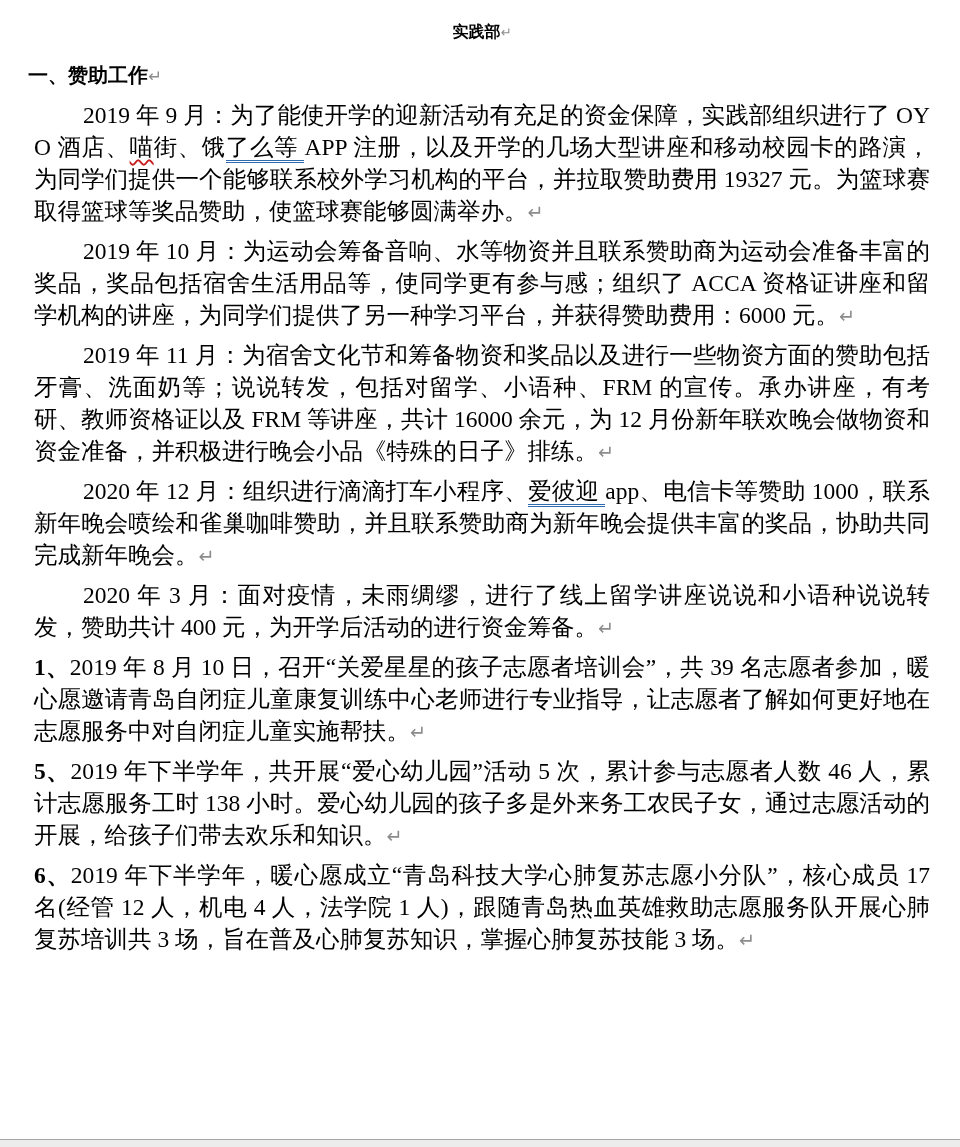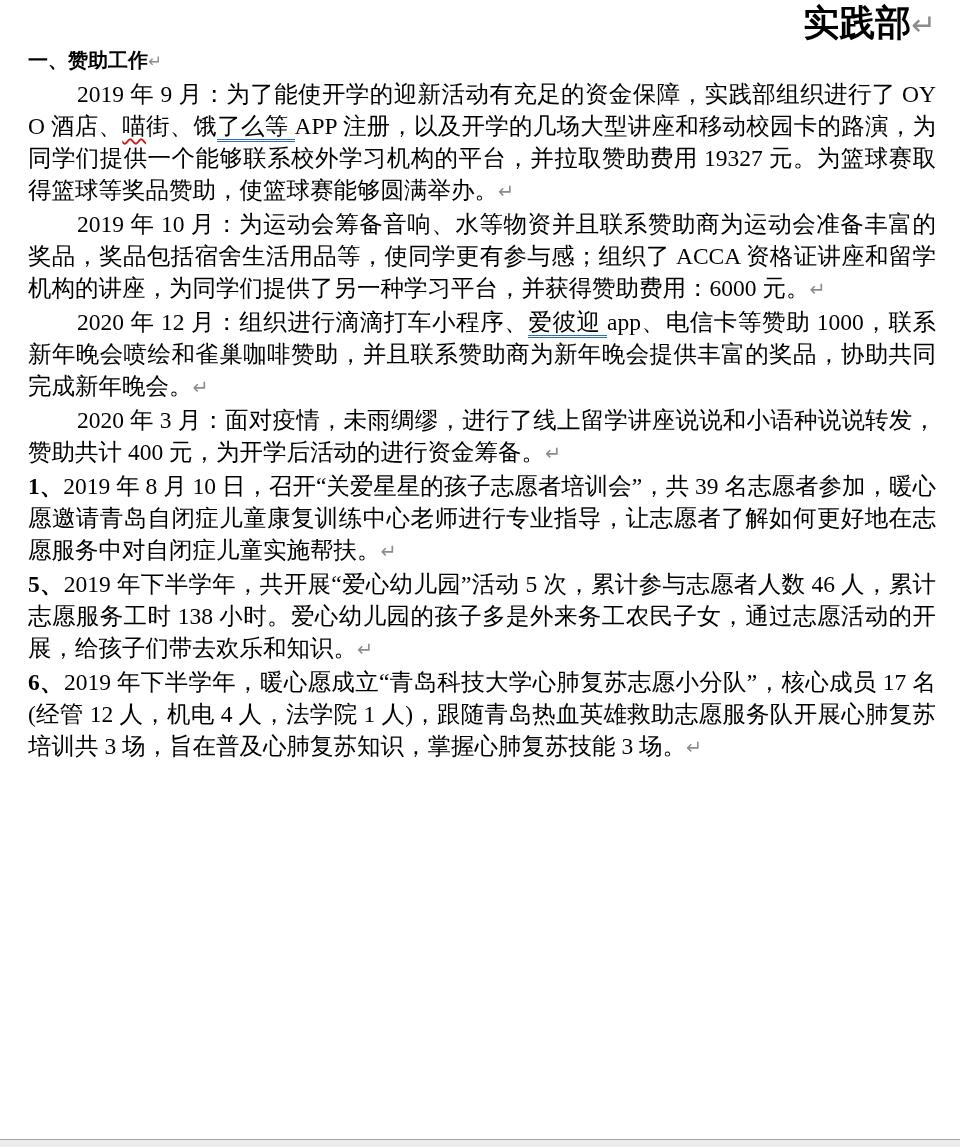--- a/index.html
+++ b/index.html
@@ -20,35 +20,35 @@
     font-family:"Liberation Serif","DejaVu Serif",serif;
     color:var(--text);
     position:relative;
   }
   .page{
     box-sizing:border-box;
     width:960px;
     padding:5px 24px 0 28px;
   }
   h1.title{
-    margin:0;
-    font-size:36px;
+    margin:8px;
+    font-size:16px;
     line-height:37px;
     font-weight:bold;
-    text-align:right;
+    text-align:center;
   }
   h2.heading{
     margin:0;
     font-size:20px;
     line-height:33px;
     font-weight:bold;
     text-align:left;
   }
   p.para{
-    margin:0;
+    margin:6px;
     font-size:23.5px;
     line-height:32px;
     text-align:justify;
     word-break:break-all;
   }
   p.indent{ text-indent:49px; }
   .num{ font-weight:bold; }
   .run{}
   .spell{
     text-decoration:underline wavy var(--spell-underline);
@@ -76,20 +76,21 @@
 </style>
 </head>
 <body>
 
 <main class="page">
   <h1 class="title"><span>实践部</span><span class="mark">↵</span></h1>
   <div id="doc-body">
       <h2 class="heading"><span>一、赞助工作</span><span class="mark">↵</span></h2>
       <p class="para indent"><span class="run">2019 年 9 月：为了能使开学的迎新活动有充足的资金保障，实践部组织进行了 OYO 酒店、</span><span class="spell">喵</span><span class="run">街、饿</span><span class="grammar">了么等 </span><span class="run">APP 注册，以及开学的几场大型讲座和移动校园卡的路演，为同学们提供一个能够联系校外学习机构的平台，并拉取赞助费用 19327 元。为篮球赛取得篮球等奖品赞助，使篮球赛能够圆满举办。</span><span class="mark">↵</span></p>
       <p class="para indent"><span class="run">2019 年 10 月：为运动会筹备音响、水等物资并且联系赞助商为运动会准备丰富的奖品，奖品包括宿舍生活用品等，使同学更有参与感；组织了 ACCA 资格证讲座和留学机构的讲座，为同学们提供了另一种学习平台，并获得赞助费用：6000 元。</span><span class="mark">↵</span></p>
+      <p class="para indent"><span class="run">2019 年 11 月：为宿舍文化节和筹备物资和奖品以及进行一些物资方面的赞助包括牙膏、洗面奶等；说说转发，包括对留学、小语种、FRM 的宣传。承办讲座，有考研、教师资格证以及 FRM 等讲座，共计 16000 余元，为 12 月份新年联欢晚会做物资和资金准备，并积极进行晚会小品《特殊的日子》排练。</span><span class="mark">↵</span></p>
       <p class="para indent"><span class="run">2020 年 12 月：组织进行滴滴打车小程序、</span><span class="grammar">爱彼迎 </span><span class="run">app、电信卡等赞助 1000，联系新年晚会喷绘和雀巢咖啡赞助，并且联系赞助商为新年晚会提供丰富的奖品，协助共同完成新年晚会。</span><span class="mark">↵</span></p>
       <p class="para indent"><span class="run">2020 年 3 月：面对疫情，未雨绸缪，进行了线上留学讲座说说和小语种说说转发，赞助共计 400 元，为开学后活动的进行资金筹备。</span><span class="mark">↵</span></p>
       <p class="para"><span class="num">1、</span><span class="run">2019 年 8 月 10 日，召开“关爱星星的孩子志愿者培训会”，共 39 名志愿者参加，暖心愿邀请青岛自闭症儿童康复训练中心老师进行专业指导，让志愿者了解如何更好地在志愿服务中对自闭症儿童实施帮扶。</span><span class="mark">↵</span></p>
       <p class="para"><span class="num">5、</span><span class="run">2019 年下半学年，共开展“爱心幼儿园”活动 5 次，累计参与志愿者人数 46 人，累计志愿服务工时 138 小时。爱心幼儿园的孩子多是外来务工农民子女，通过志愿活动的开展，给孩子们带去欢乐和知识。</span><span class="mark">↵</span></p>
       <p class="para"><span class="num">6、</span><span class="run">2019 年下半学年，暖心愿成立“青岛科技大学心肺复苏志愿小分队”，核心成员 17 名(经管 12 人，机电 4 人，法学院 1 人)，跟随青岛热血英雄救助志愿服务队开展心肺复苏培训共 3 场，旨在普及心肺复苏知识，掌握心肺复苏技能 3 场。</span><span class="mark">↵</span></p>
     </div>
 </main>
 <div class="bottom-edge"></div>
 
 </body></html>

